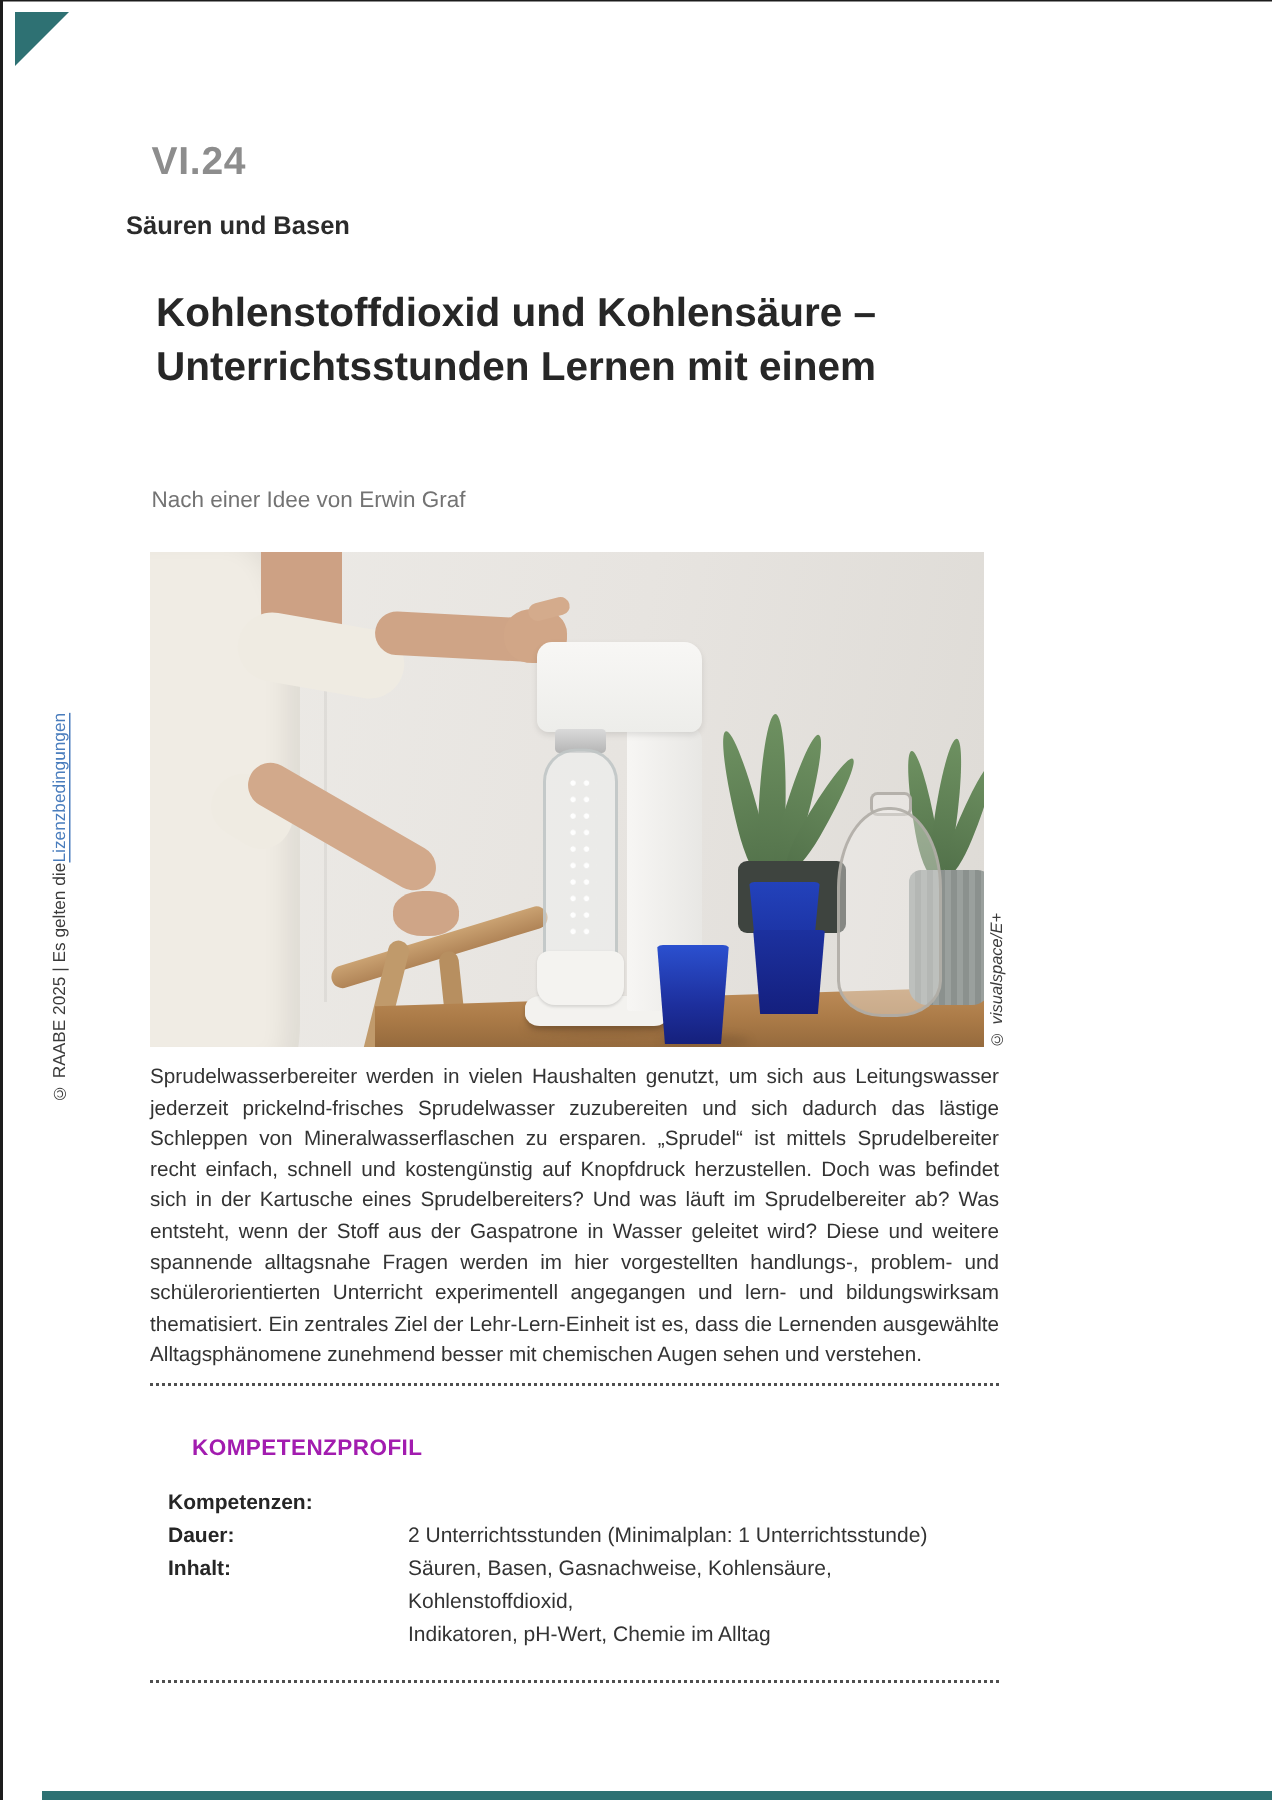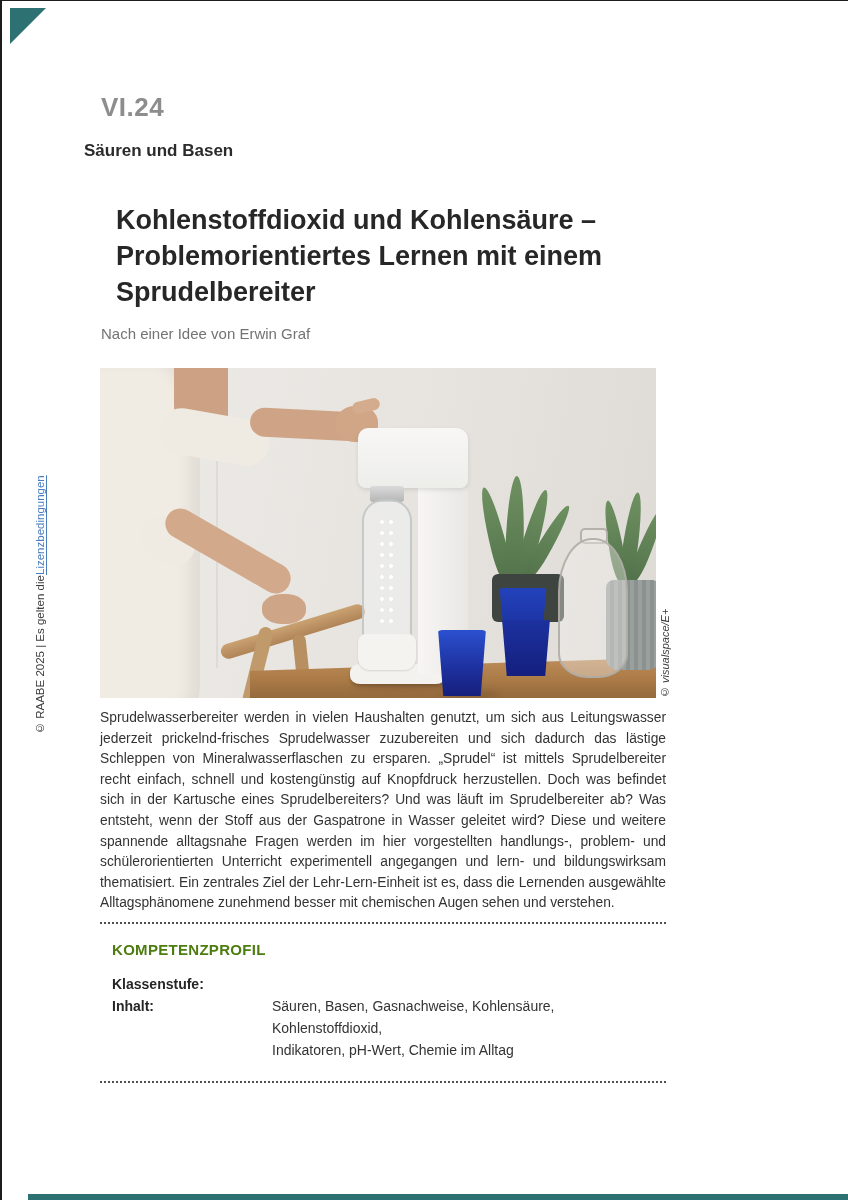--- a/index.html
+++ b/index.html
@@ -77,41 +77,40 @@
     background:repeating-linear-gradient(90deg,#9aa09d 0 4px,#89900 0);
     background:repeating-linear-gradient(90deg,#9aa09d 0 4px,#8b918e 4px 8px);}
   .credit-rot{position:absolute;left:659px;top:578px;height:120px;display:flex;align-items:flex-end;
     writing-mode:vertical-rl;transform:rotate(180deg);font-size:11px;font-style:italic;color:#3c3c3c;white-space:nowrap;}
 
   .intro{position:absolute;left:100px;top:708px;width:566px;font-size:13.8px;line-height:20.6px;
     color:#333333;text-align:justify;}
 
   .kprofil{position:absolute;left:100px;top:922px;width:566px;
     border-top:2px dotted #4f4f4f;border-bottom:2px dotted #4f4f4f;padding:17px 0 20px 12px;}
-  .kprofil h2{margin:0;font-size:15px;font-weight:bold;color:#4d7c0f;letter-spacing:.3px;}
+  .kprofil h2{margin:16px;font-size:15px;font-weight:bold;color:#a21caf;letter-spacing:.3px;}
   .krows{margin-top:15px;display:flex;flex-direction:column;}
   .krow{display:flex;font-size:14px;line-height:22px;}
   .klabel{width:160px;font-weight:bold;color:#262626;flex:none;}
   .kvalue{flex:1;color:#333333;white-space:pre-line;}
 </style>
 </head>
 <body>
 
 <div class="page">
   <div class="edge-top"></div>
   <div class="edge-left"></div>
   <div class="corner-tri"></div>
 
   <div class="code" style="color: rgb(141, 141, 141);">VI.24</div>
   <div class="series">Säuren und Basen</div>
 
-  <h1 class="title" style="margin:16px;">
+  <h1 class="title" style="margin:4px;">
     <span>Kohlenstoffdioxid und Kohlensäure –</span>
-    <span>Problemorientiertes Lernen mit einem</span>
-    <span>Sprudelbereiter</span>
+    <span>Unterrichtsstunden Lernen mit einem</span>
   </h1>
 
   <div class="byline">Nach einer Idee von Erwin Graf</div>
 
   <div class="sidebar-rot">
     <span>© RAABE 2025 | Es gelten die </span>
       <a style="color: rgb(74, 125, 189);">Lizenzbedingungen</a>
   </div>
 
   <div class="photo">
@@ -156,21 +155,25 @@
   </div>
 
   <div class="credit-rot">© visualspace/E+</div>
 
   <p class="intro" style="margin:0;">Sprudelwasserbereiter werden in vielen Haushalten genutzt, um sich aus Leitungswasser jederzeit prickelnd-frisches Sprudelwasser zuzubereiten und sich dadurch das lästige Schleppen von Mineralwasserflaschen zu ersparen. „Sprudel“ ist mittels Sprudelbereiter recht einfach, schnell und kostengünstig auf Knopfdruck herzustellen. Doch was befindet sich in der Kartusche eines Sprudelbereiters? Und was läuft im Sprudelbereiter ab? Was entsteht, wenn der Stoff aus der Gaspatrone in Wasser geleitet wird? Diese und weitere spannende alltagsnahe Fragen werden im hier vorgestellten handlungs-, problem- und schülerorientierten Unterricht experimentell angegangen und lern- und bildungswirksam thematisiert. Ein zentrales Ziel der Lehr-Lern-Einheit ist es, dass die Lernenden ausgewählte Alltagsphänomene zunehmend besser mit chemischen Augen sehen und verstehen.</p>
 
   <div class="kprofil">
     <h2>KOMPETENZPROFIL</h2>
     <div class="krows">
       <div class="krow">
-        <div class="klabel">Klassenstufe:</div>
+        <div class="klabel">Kompetenzen:</div>
+      </div>
+      <div class="krow">
+        <div class="klabel">Dauer:</div>
+        <div class="kvalue">2 Unterrichtsstunden (Minimalplan: 1 Unterrichtsstunde)</div>
       </div>
       <div class="krow">
         <div class="klabel">Inhalt:</div>
         <div class="kvalue">Säuren, Basen, Gasnachweise, Kohlensäure, Kohlenstoffdioxid,
 Indikatoren, pH-Wert, Chemie im Alltag</div>
       </div>
     </div>
   </div>
 
   <div class="footer-bar"></div>

